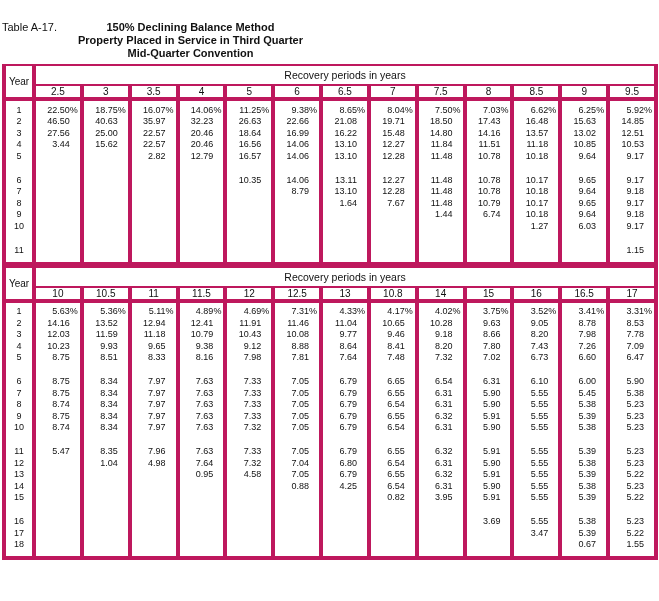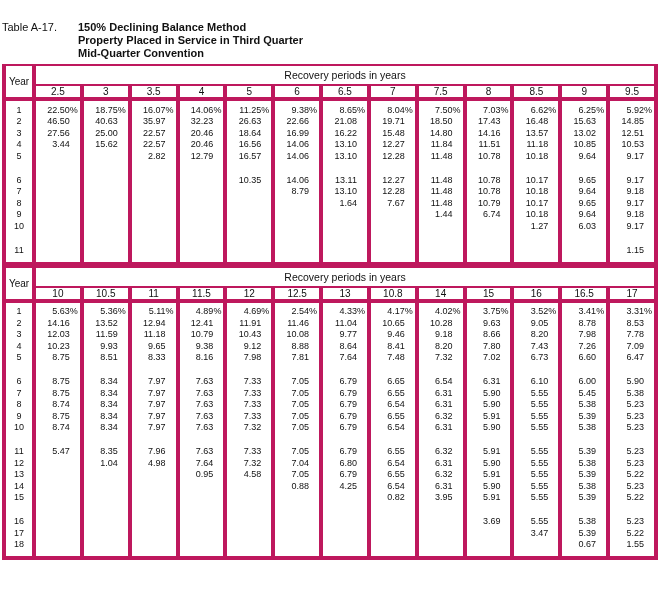--- a/index.html
+++ b/index.html
@@ -9,21 +9,21 @@
     background: #ffffff;
     color: #111111;
     font-family: "Liberation Sans", "DejaVu Sans", sans-serif;
     overflow: hidden;
   }
   .page { padding: 5px 1px 0 2px; margin-top: 16px; }
 
   
   .title-block { display: flex; font-size: 11px; line-height: 13px; margin: 0 0 4px 0; }
   .title-label { width: 76px; flex: none; }
-  .title-lines div { font-weight: bold; }
+  .title-lines div { font-weight: bold; text-align: center; }
 
   .cont-title { font-size: 11px; line-height: 13px; margin: 25px 0 2px 0; }
   .cont-suffix { font-style: italic; margin-left: 4px; }
 
   
   table.dep {
     border-collapse: collapse;
     table-layout: fixed;
     width: 656px;
   }
@@ -1207,21 +1207,21 @@
               </div>
               <div class="line">
                 <span class="val"></span>
                 <span class="pct"></span>
               </div>
             </div>
           </td>
           <td class="data-td">
             <div class="stack">
               <div class="line">
-                <span class="val">2.54</span>
+                <span class="val">7.31</span>
                 <span class="pct">%</span>
               </div>
               <div class="line">
                 <span class="val">11.46</span>
                 <span class="pct"></span>
               </div>
               <div class="line">
                 <span class="val">10.08</span>
                 <span class="pct"></span>
               </div>

